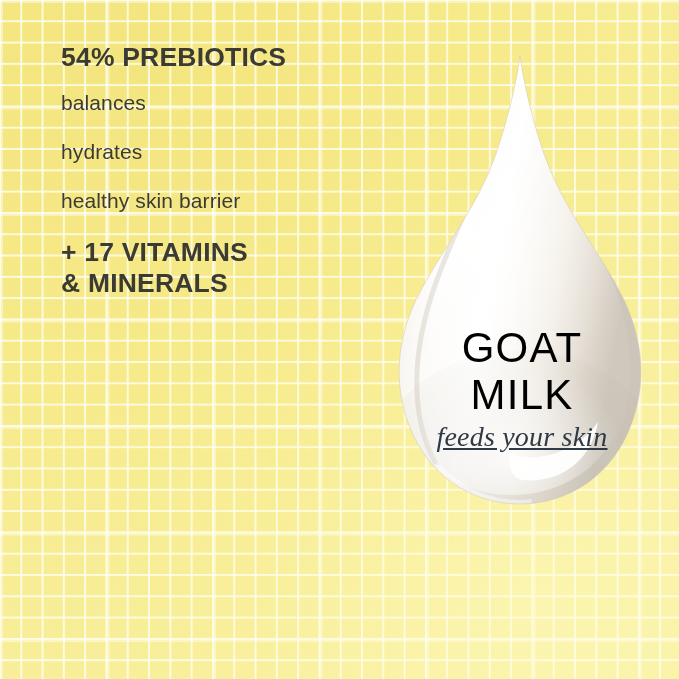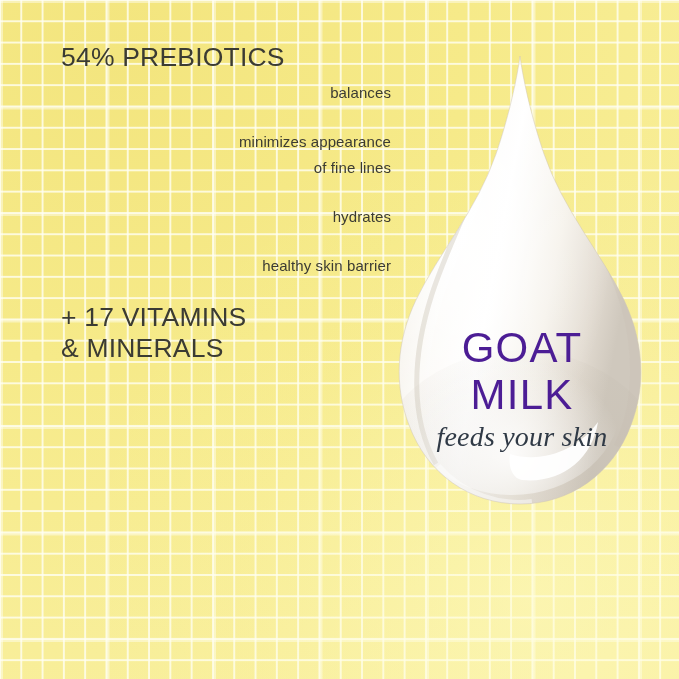--- a/index.html
+++ b/index.html
@@ -54,32 +54,31 @@
     top: 42px;
     width: 330px;
   }
   .ing-item { margin-bottom: 23px; }
   .ing-item:last-child { margin-bottom: 0; }
   .ing-head {
     font-size: 26.5px;
     line-height: 31px;
     letter-spacing: 0.2px;
     color: #3b3b33;
-    font-weight: 400;
+    font-weight: 700;
     white-space: pre-line;
   }
   .ing-sub {
-    font-size: 15px;
+    font-size: 21px;
     line-height: 26px;
     letter-spacing: 0.1px;
     color: #3b3b33;
     font-weight: 400;
-    margin-top: 7px;
+    margin-top: 17px;
     white-space: pre-line;
-    text-align: right;
   }
 
   
   .droplet-wrap {
     position: absolute;
     left: 392px;
     top: 50px;
     width: 260px;
     height: 500px;
   }
@@ -87,58 +86,57 @@
   .goat-milk {
     position: absolute;
     top: 274px;
     left: 0;
     width: 260px;
     text-align: center;
     font-family: "Liberation Sans", sans-serif;
     font-size: 42px;
     line-height: 47px;
     letter-spacing: 1.2px;
-    color: #4c1d95;
+    color: #000000;
     font-weight: 400;
     white-space: pre-line;
   }
   .feeds {
     position: absolute;
     top: 371px;
     left: 0;
     width: 260px;
     text-align: center;
     font-family: "Liberation Serif", serif;
     font-style: italic;
     font-size: 28px;
     line-height: 32px;
     letter-spacing: 0.2px;
     color: #303a46;
+    text-decoration: underline;
   }
 </style>
 </head>
 <body>
 
 <div id="poster">
 
   <div class="bg-wash"></div>
   <div class="bg-grid"></div>
   <div class="bg-grid-major"></div>
   <div class="bg-vignette"></div>
 
   <div class="ingredients">
 
     <div class="ing-item">
       <div class="ing-head">54% PREBIOTICS</div>
       <div class="ing-sub">balances</div>
     </div>
 
     <div class="ing-item">
-      <div class="ing-sub">minimizes appearance
-of fine lines</div>
     </div>
 
     <div class="ing-item">
       <div class="ing-sub">hydrates</div>
     </div>
 
     <div class="ing-item">
       <div class="ing-sub">healthy skin barrier</div>
     </div>
 

